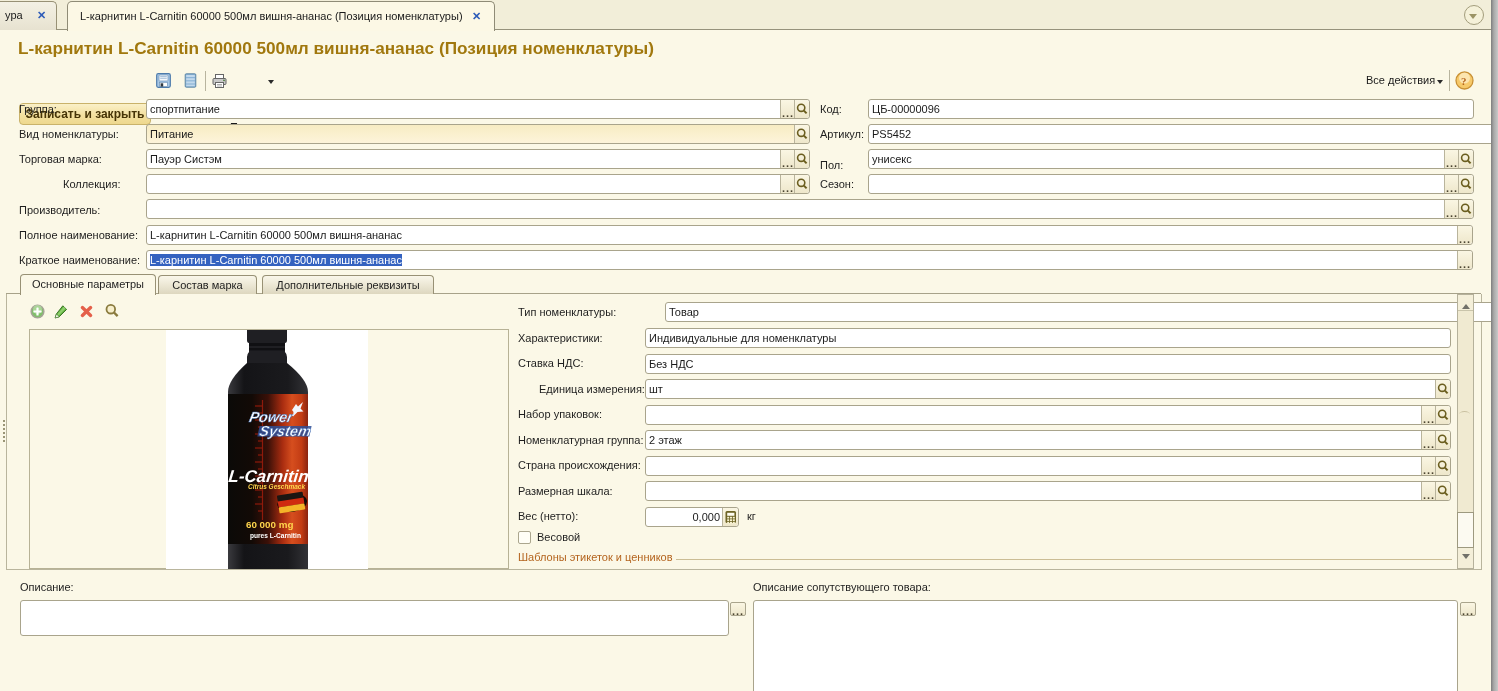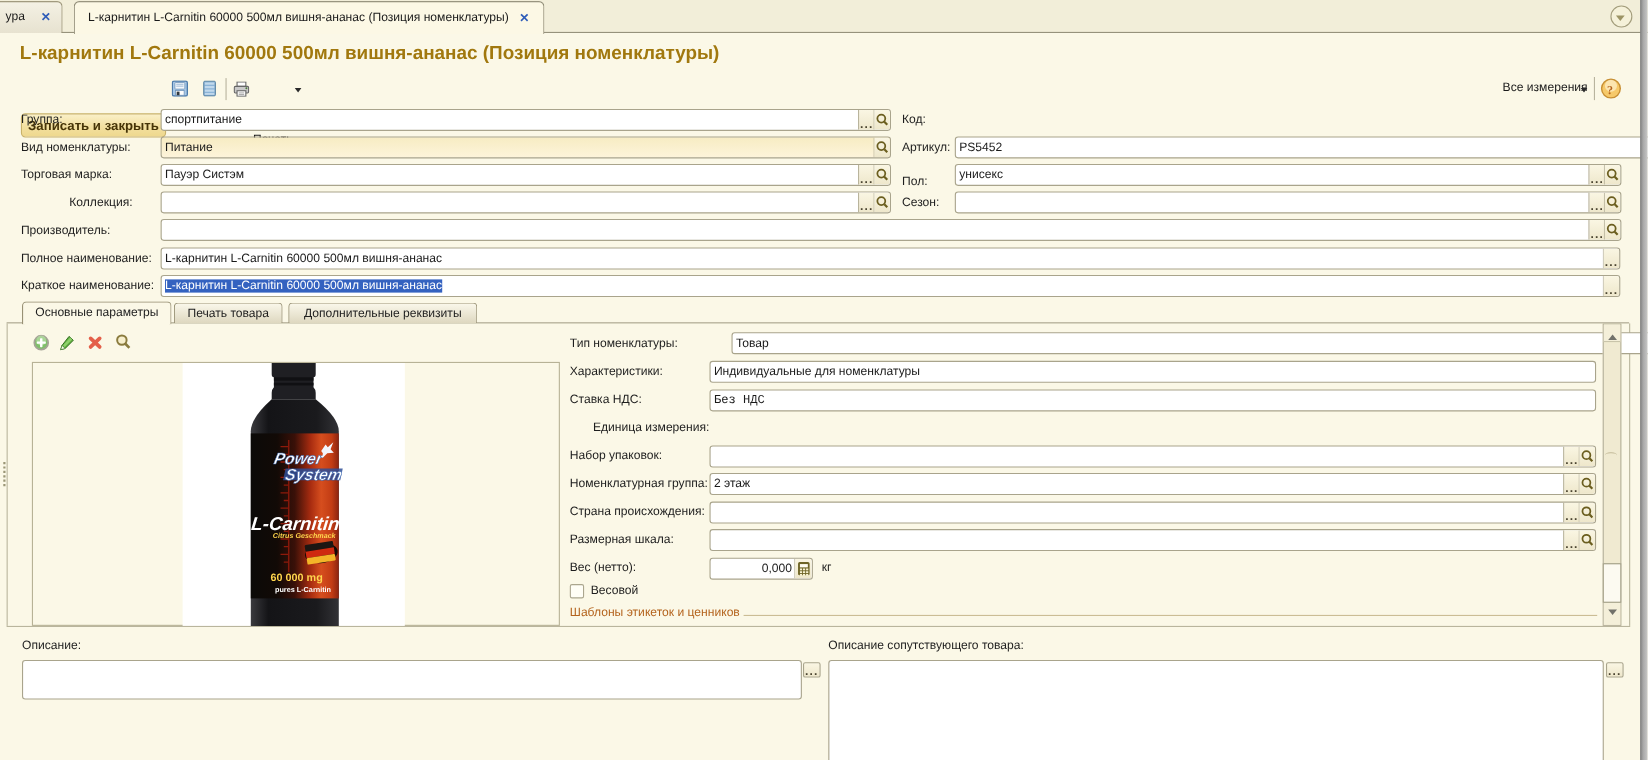--- a/index.html
+++ b/index.html
@@ -69,21 +69,21 @@
       <rect x="1" y="4.5" width="13" height="6" rx="1" fill="#c9c9c9" stroke="#666" stroke-width="1"></rect>
       <circle cx="12" cy="6.3" r="0.9" fill="#4a7a3a"></circle>
       <rect x="3.5" y="8.5" width="8" height="5" fill="#fff" stroke="#666" stroke-width="1"></rect>
       <line x1="5" y1="10.5" x2="10" y2="10.5" stroke="#999" stroke-width="0.8"></line>
       <line x1="5" y1="12" x2="10" y2="12" stroke="#999" stroke-width="0.8"></line>
     </svg>
   </div>
   <div class="abs" style="left:230px;top:92px;margin-top:29px;">Печать</div>
   <div class="abs" style="left:268px;top:80px;width:0;height:0;border:3.5px solid transparent;border-top:4.5px solid #2a2a2a;"></div>
 
-  <div class="abs" style="left:1366px;top:74px;">Все измерения</div>
+  <div class="abs" style="left:1366px;top:74px;">Все действия</div>
   <div class="abs" style="left:1437px;top:80px;width:0;height:0;border:3.5px solid transparent;border-top:4.5px solid #2a2a2a;"></div>
   <div class="sep" style="left:1449px;top:70px;height:21px;"></div>
   <div class="abs" id="icon-help" style="left:1455px;top:71px;">
     <svg width="19" height="19" viewBox="0 0 19 19">
       <circle cx="9.5" cy="9.5" r="8.5" fill="#f6c96a" stroke="#c89035" stroke-width="1.3"></circle>
       <circle cx="9.5" cy="7" r="5.5" fill="#fdeec8" opacity="0.75"></circle>
       <text x="6" y="14" font-size="11" font-weight="bold" fill="#b4641e" font-family="Liberation Serif,serif">?</text>
     </svg>
   </div>
 
@@ -103,20 +103,21 @@
   <div class="fld" style="left:146px;top:99px;width:664px;">спортпитание
     <div class="bz" style="right:14px;">
         <div class="dots">...</div>
       </div>
     <div class="bz" style="right:0;border-radius:0 2px 2px 0;">
         <svg class="lens" width="14" height="18" viewBox="0 0 14 18">
           <use href="#lens"></use>
         </svg>
       </div>
   </div>
+  <div class="fld" style="left:868px;top:99px;width:606px;">ЦБ-00000096</div>
 
   <div class="fld" style="left:146px;top:124px;width:664px;background:linear-gradient(#f7ecc3,#fdf4da);">Питание
     <div class="bz" style="right:0;border-radius:0 2px 2px 0;">
         <svg class="lens" width="14" height="18" viewBox="0 0 14 18">
           <use href="#lens"></use>
         </svg>
       </div>
   </div>
   <div class="fld" style="left:868px;top:124px;width:716px;">PS5452</div>
 
@@ -180,21 +181,21 @@
   </div>
 
   <div class="fld" style="left:146px;top:250px;width:1327px;"><span style="background:#3462c0;color:#fff;">L-карнитин L-Carnitin 60000 500мл вишня-ананас</span>
     <div class="bz" style="right:0;border-radius:0 2px 2px 0;">
         <div class="dots">...</div>
       </div>
   </div>
 
   <div class="abs" style="left:6px;top:293px;width:1475px;height:1px;background:#a7a28a;"></div>
   <div class="taba" style="left:20px;top:274px;width:136px;">Основные параметры</div>
-  <div class="tabi" style="left:158px;top:275px;width:99px;">Печать товара</div>
+  <div class="tabi" style="left:158px;top:275px;width:99px;">Состав марка</div>
   <div class="tabi" style="left:262px;top:275px;width:172px;">Дополнительные реквизиты</div>
 
   <div class="abs" style="left:6px;top:294px;width:1px;height:275px;background:#b9b59d;"></div>
   <div class="abs" style="left:1481px;top:294px;width:1px;height:275px;background:#b9b59d;"></div>
   <div class="abs" style="left:6px;top:569px;width:1476px;height:1px;background:#b9b59d;"></div>
 
   <div class="abs" style="left:0px;top:420px;width:3px;height:22px;border-right:2px dotted #9a9576;"></div>
 
   <div class="abs" id="icon-plus" style="left:30px;top:304px;">
     <svg width="15" height="15" viewBox="0 0 15 15">
@@ -302,21 +303,28 @@
   <div class="lbl" style="left:518px;top:357px;">Ставка НДС:</div>
   <div class="lbl" style="left:518px;top:383px;padding-left:21px;">Единица измерения:</div>
   <div class="lbl" style="left:518px;top:408px;">Набор упаковок:</div>
   <div class="lbl" style="left:518px;top:434px;">Номенклатурная группа:</div>
   <div class="lbl" style="left:518px;top:459px;">Страна происхождения:</div>
   <div class="lbl" style="left:518px;top:485px;">Размерная шкала:</div>
   <div class="lbl" style="left:518px;top:510px;">Вес (нетто):</div>
 
   <div class="fld" style="left:665px;top:302px;width:889px;">Товар</div>
   <div class="fld" style="left:645px;top:328px;width:806px;">Индивидуальные для номенклатуры</div>
-  <div class="fld" style="left:645px;top:354px;width:806px;font-family:Liberation Mono, monospace;">Без НДС</div>
+  <div class="fld" style="left:645px;top:354px;width:806px;">Без НДС</div>
+  <div class="fld" style="left:645px;top:379px;width:806px;">шт
+    <div class="bz" style="right:0;border-radius:0 2px 2px 0;">
+        <svg class="lens" width="14" height="18" viewBox="0 0 14 18">
+          <use href="#lens"></use>
+        </svg>
+      </div>
+  </div>
   <div class="fld" style="left:645px;top:405px;width:806px;">
     <div class="bz" style="right:14px;">
         <div class="dots">...</div>
       </div>
     <div class="bz" style="right:0;border-radius:0 2px 2px 0;">
         <svg class="lens" width="14" height="18" viewBox="0 0 14 18">
           <use href="#lens"></use>
         </svg>
       </div>
   </div>

